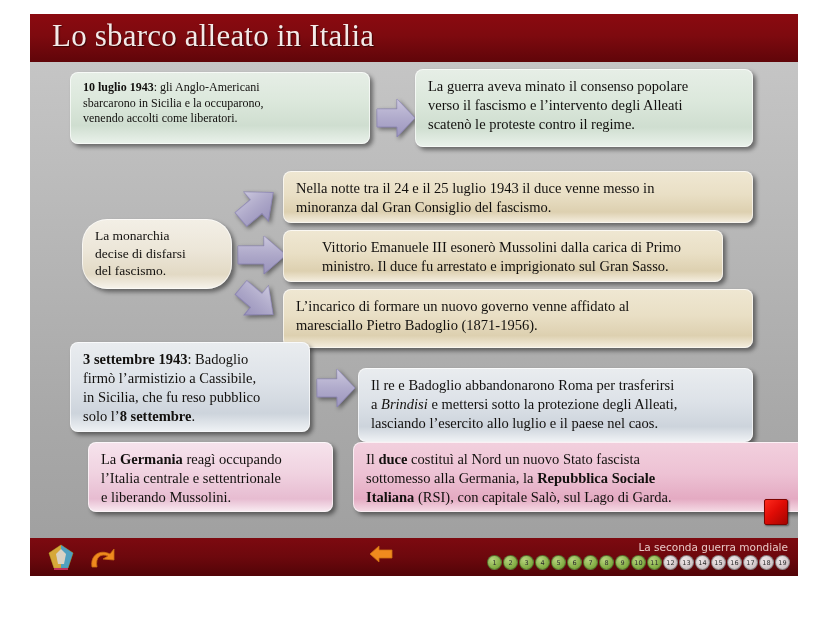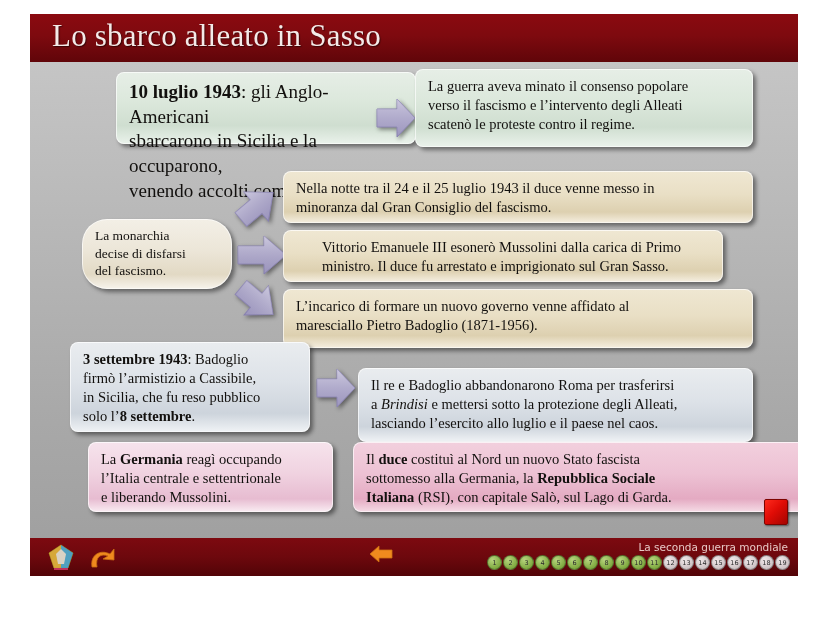--- a/index.html
+++ b/index.html
@@ -76,24 +76,24 @@
   }
   .dot.on{background:radial-gradient(circle at 35% 30%,#b7d47e,#7faa40 70%,#6b9333);}
   .dot.off{background:radial-gradient(circle at 35% 30%,#efe7e8,#cfc4c6 70%,#bdb1b3);}
 </style>
 </head>
 <body>
 
 <div id="slide">
 
   <div id="titlebar">
-    <div class="ttl">Lo sbarco alleato in Sasso</div>
-  </div>
-
-  <div class="box g" style="left:40px;top:58px;width:300px;height:72px;font-size:19px;margin-left:46px;">
+    <div class="ttl">Lo sbarco alleato in Italia</div>
+  </div>
+
+  <div class="box g" style="left:40px;top:58px;width:300px;height:72px;font-size:12px;">
       <div><b>10 luglio 1943</b><span>: gli Anglo-Americani</span></div>
       <div><span>sbarcarono in Sicilia e la occuparono,</span></div>
       <div><span>venendo accolti come liberatori.</span></div>
     </div>
 
   <div class="arrow" style="left:345px;top:82px;">
     <svg width="42" height="44" viewBox="0 0 42 44">
       <polygon points="2,13 22,13 22,3 40,22 22,41 22,31 2,31" fill="#aea8cc" stroke="#8d86b5" stroke-width="1"></polygon>
       <polygon points="2,13 22,13 22,3 40,22 22,41 22,31 2,31" fill="url(#ag1)" opacity="0.5"></polygon>
       <defs>

